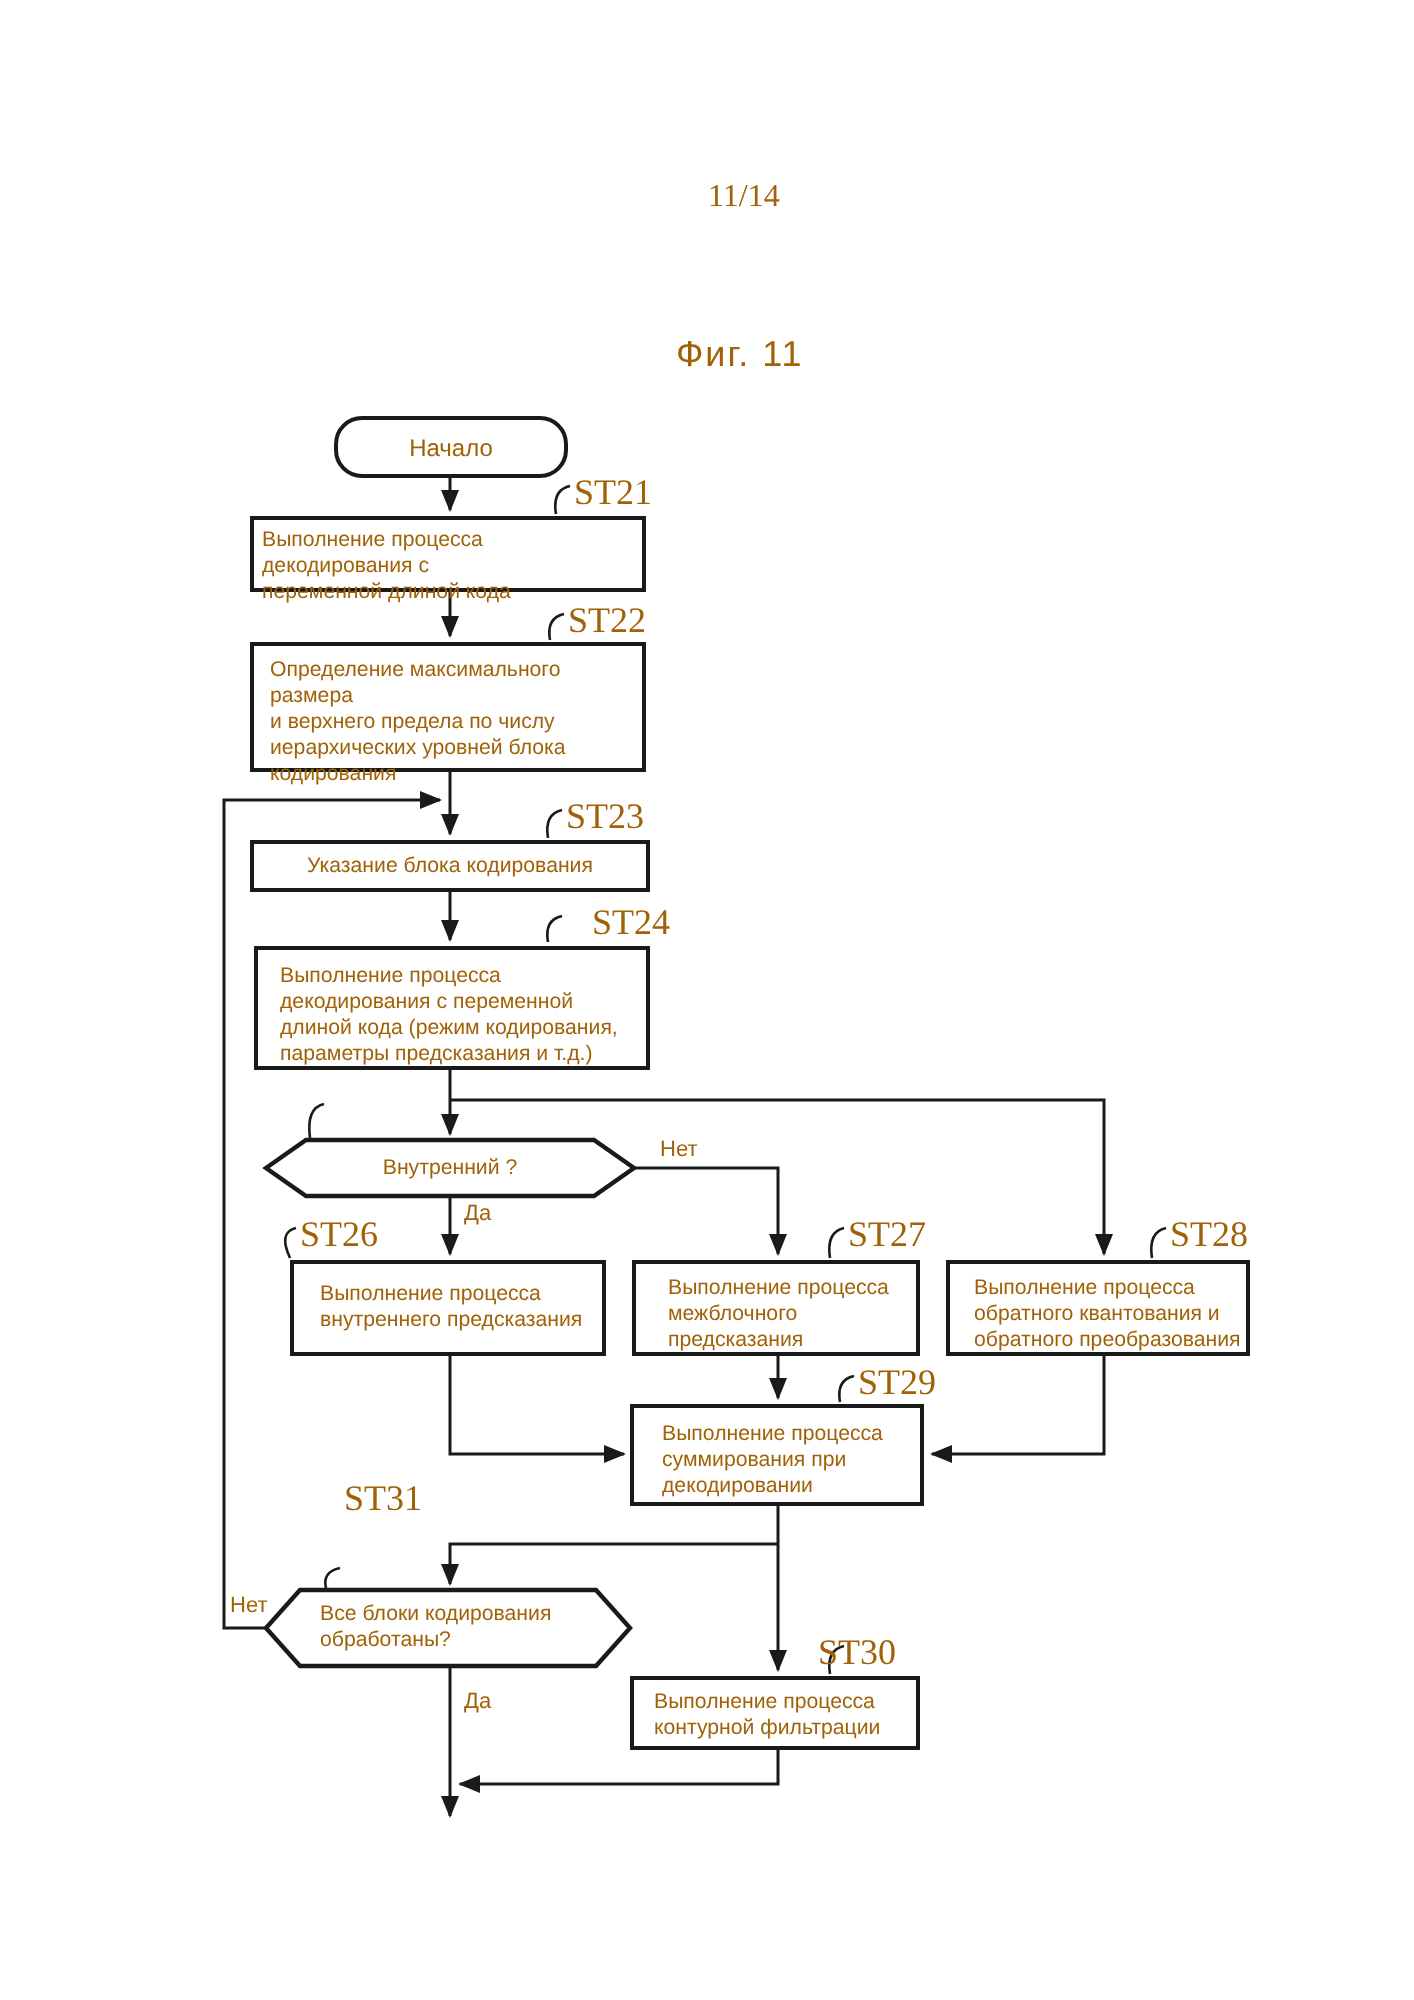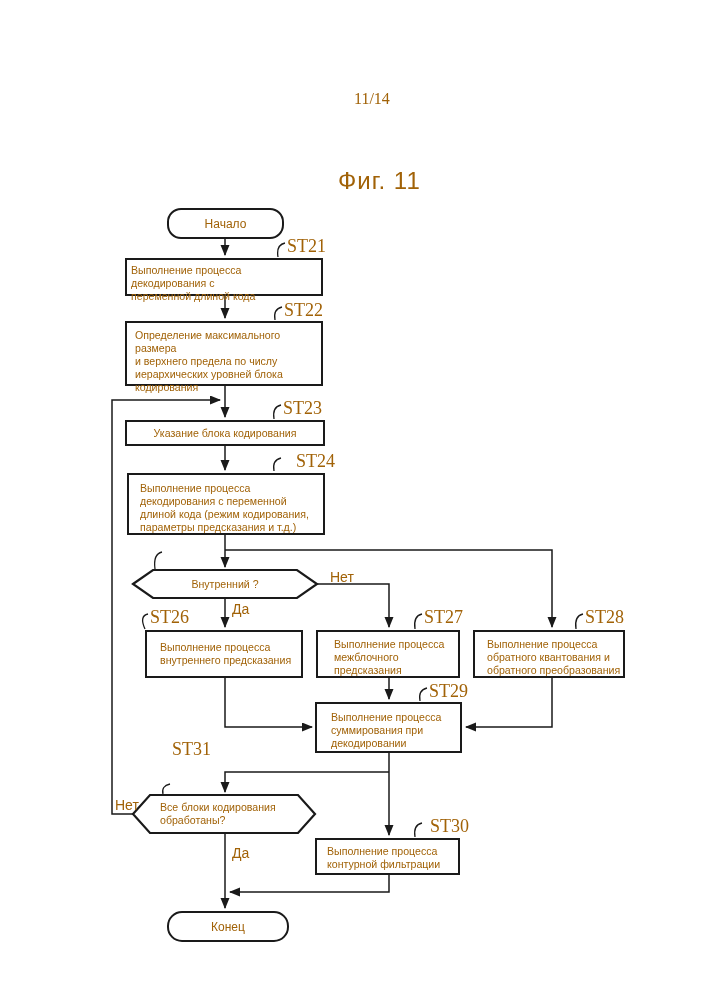--- a/index.html
+++ b/index.html
@@ -1,29 +1,29 @@
 <!DOCTYPE html>
 <html><head>
 <meta charset="utf-8">
 <style>
   html,body{margin:0;padding:0;background:#ffffff;}
   #page{position:relative;width:707px;height:1000px;background:#ffffff;overflow:hidden;
         font-family:"Liberation Sans",sans-serif;color:#a16207;}
   #connectors{position:absolute;left:0;top:0;width:707px;height:1000px;}
   .abs{position:absolute;}
   .page-num{font-family:"Liberation Serif",serif;font-size:16px;}
-  .fig-title{font-size:24px;letter-spacing:1px;}
+  .fig-title{font-size:18px;letter-spacing:1px;}
   .st-label{font-family:"Liberation Serif",serif;font-size:18px;white-space:nowrap;}
   .terminator{position:absolute;border:2px solid #1a1a1a;border-radius:14px;background:#fff;
               display:flex;align-items:center;justify-content:center;font-size:12px;}
   .process{position:absolute;border:2px solid #1a1a1a;background:#fff;box-sizing:border-box;}
   .node-text{font-size:10.6px;line-height:13px;white-space:pre-line;}
   .hex-text{position:absolute;display:flex;align-items:center;font-size:10.6px;line-height:13px;
             white-space:pre-line;box-sizing:border-box;}
-  .branch-label{position:absolute;font-size:14px;}
+  .branch-label{position:absolute;font-size:11px;}
   .centered{display:flex;align-items:center;justify-content:center;text-align:center;}
 </style>
 </head>
 <body>
 
 <div id="page">
 
   <div class="abs page-num" style="left:354px;top:90px">11/14</div>
   <div class="abs fig-title" style="left:338px;top:167px">Фиг. 11</div>
 
@@ -66,34 +66,31 @@
       <path d="M583,614 Q574,616 576,629"></path>
       <path d="M427,688 Q418,690 420,701"></path>
       <path d="M422,823 Q413,825 415,837"></path>
       <path d="M170,784 Q161,786 163,794"></path>
     </g>
   </svg>
 
   <div class="terminator" style="left:167px;top:208px;width:113px;height:27px">
     <span>Начало</span>
   </div>
-  <div class="terminator" style="left:167px;top:911px;width:118px;height:27px;border-radius:15px">
-    <span>Конец</span>
-  </div>
 
   <div class="abs st-label" style="left:287px;top:236px">ST21</div>
   <div class="abs st-label" style="left:284px;top:300px">ST22</div>
   <div class="abs st-label" style="left:283px;top:398px">ST23</div>
   <div class="abs st-label" style="left:296px;top:451px">ST24</div>
   <div class="abs st-label" style="left:164px;top:513px">ST25</div>
   <div class="abs st-label" style="left:150px;top:607px">ST26</div>
   <div class="abs st-label" style="left:424px;top:607px">ST27</div>
   <div class="abs st-label" style="left:585px;top:607px">ST28</div>
   <div class="abs st-label" style="left:429px;top:681px">ST29</div>
-  <div class="abs st-label" style="left:430px;top:816px">ST30</div>
+  <div class="abs st-label" style="left:409px;top:816px">ST30</div>
   <div class="abs st-label" style="left:172px;top:739px">ST31</div>
 
   <div class="process" style="left:125px;top:258px;width:198px;height:38px">
     <div class="node-text" style="padding:4px 3px 0 4px">Выполнение процесса декодирования с
 переменной длиной кода</div>
   </div>
 
   <div class="process" style="left:125px;top:321px;width:198px;height:65px">
     <div class="node-text" style="padding:6px 3px 0 8px">Определение максимального размера
 и верхнего предела по числу

